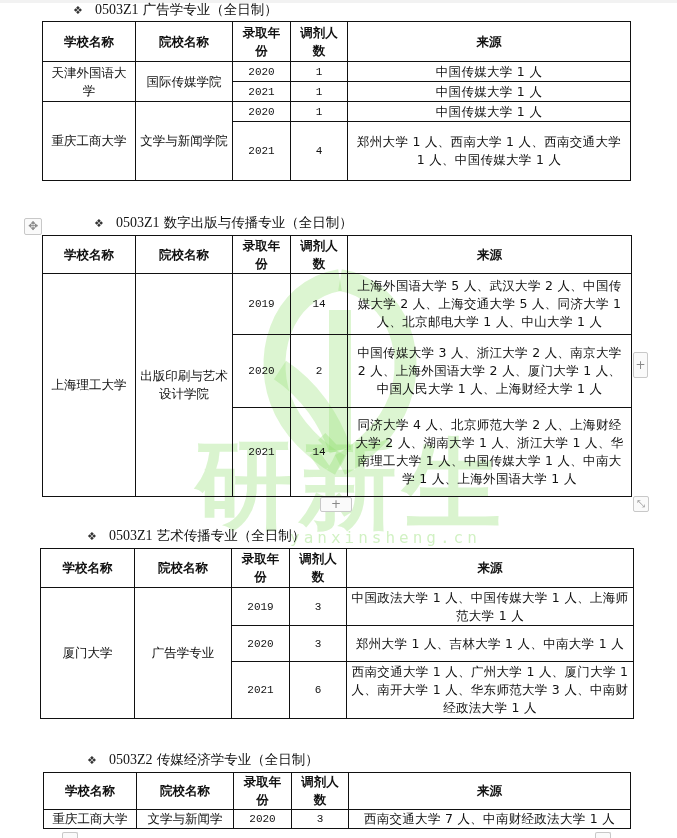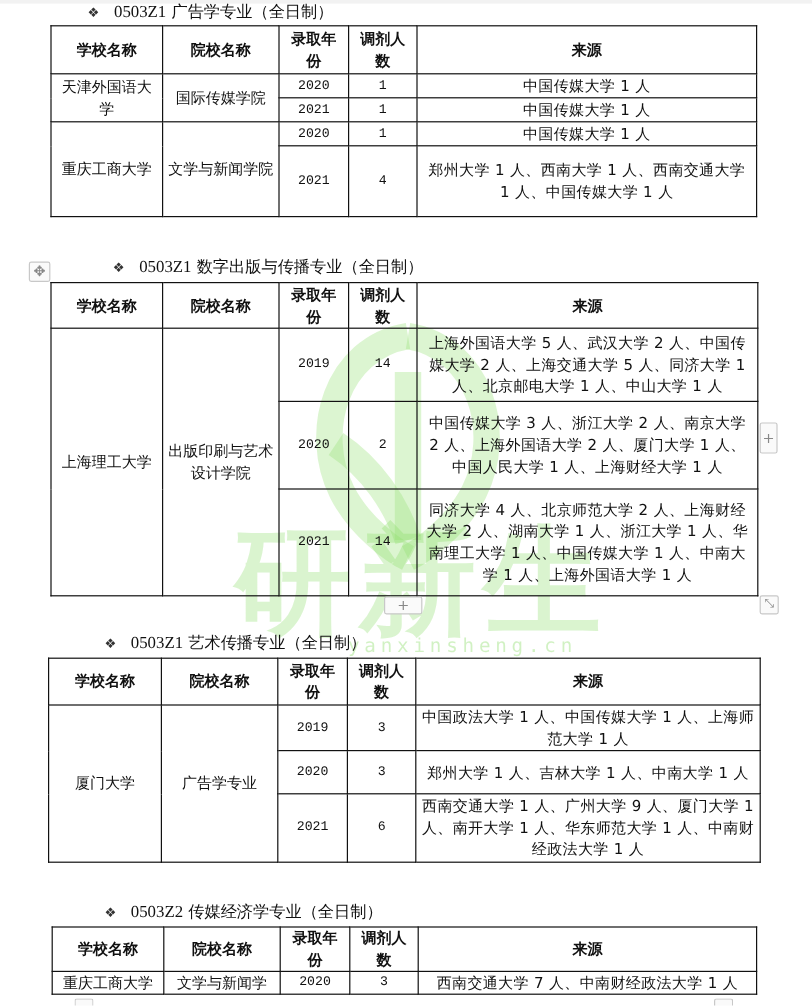--- a/index.html
+++ b/index.html
@@ -167,21 +167,21 @@
     <td class="src">中国政法大学 1 人、中国传媒大学 1 人、上海师范大学 1 人</td>
   </tr>
   <tr style="height:36px">
     <td class="num">2020</td>
     <td class="num">3</td>
     <td class="src">郑州大学 1 人、吉林大学 1 人、中南大学 1 人</td>
   </tr>
   <tr style="height:57px">
     <td class="num">2021</td>
     <td class="num">6</td>
-    <td class="src">西南交通大学 1 人、广州大学 9 人、厦门大学 1 人、南开大学 1 人、华东师范大学 1 人、中南财经政法大学 1 人</td>
+    <td class="src">西南交通大学 1 人、广州大学 1 人、厦门大学 1 人、南开大学 1 人、华东师范大学 3 人、中南财经政法大学 1 人</td>
   </tr>
 </tbody>
   </table>
 
 <div class="heading" style="left:87px; top:751px;">
   <span class="bullet">❖</span><span class="code">0503Z2</span> <span>传媒经济学专业（全日制）</span>
 </div>
 <table class="tbl" style="left:43px; top:772px; width:588px;">
   <colgroup>
       <col style="width:93px">

